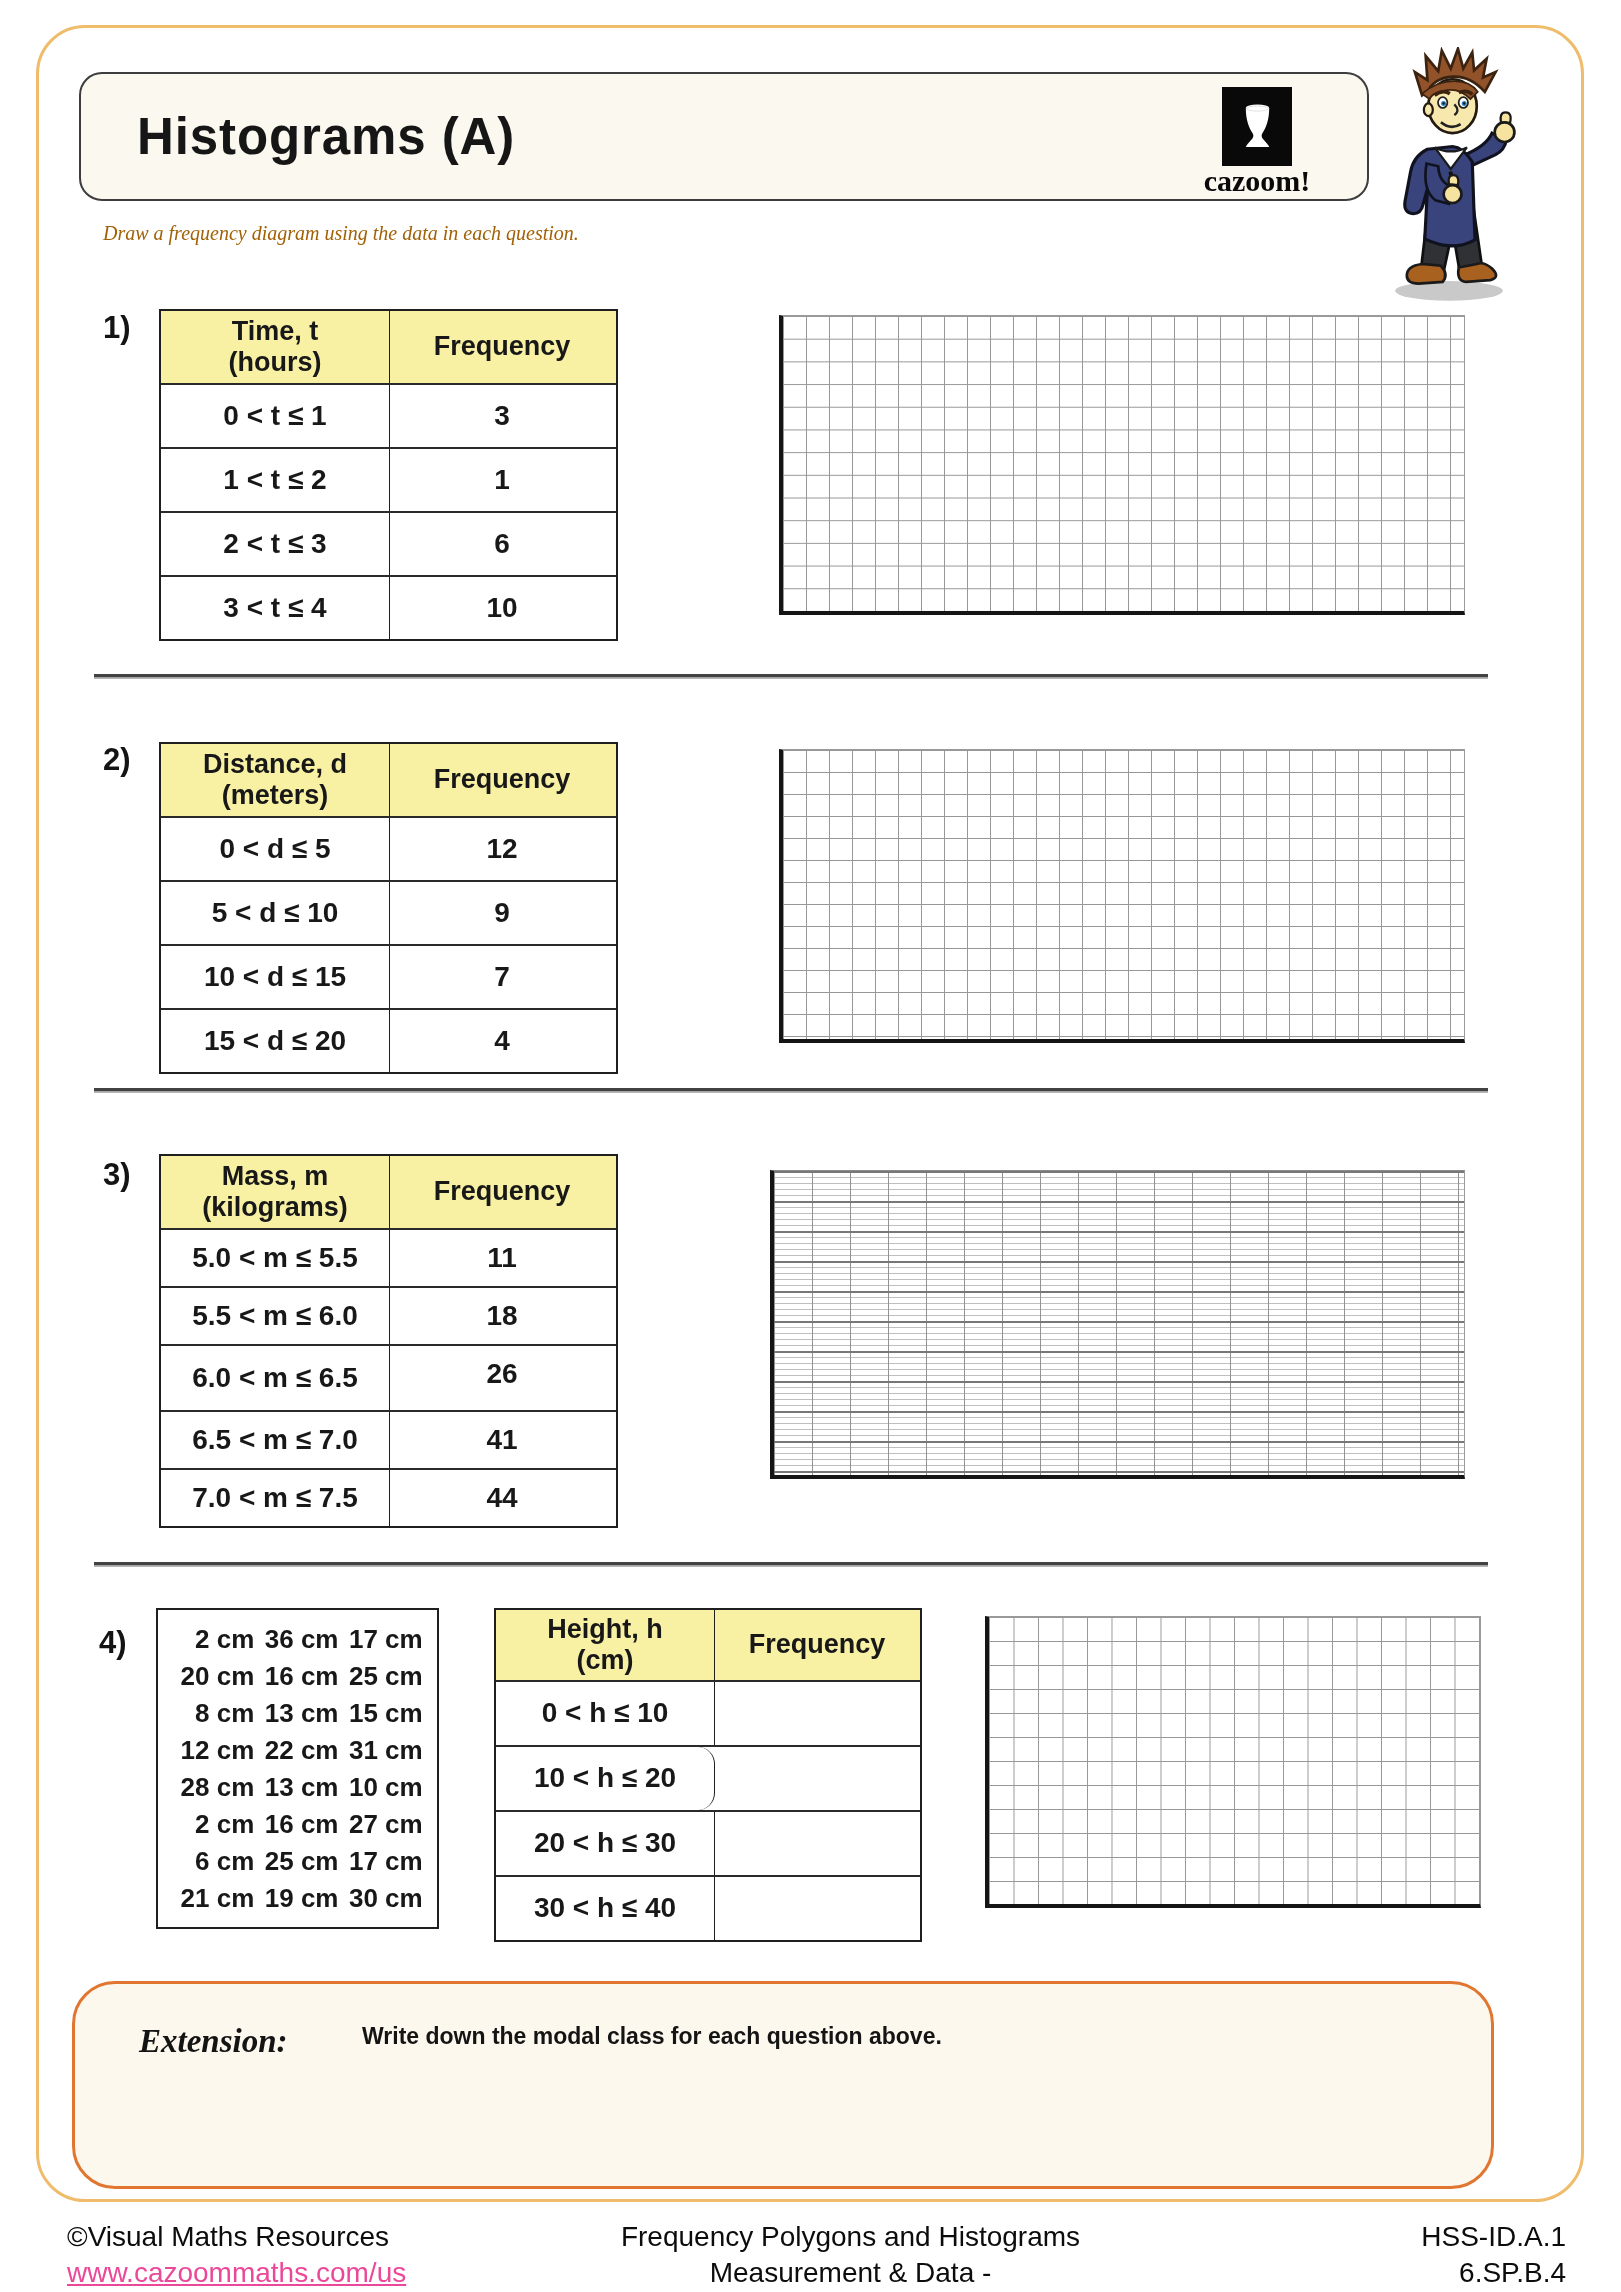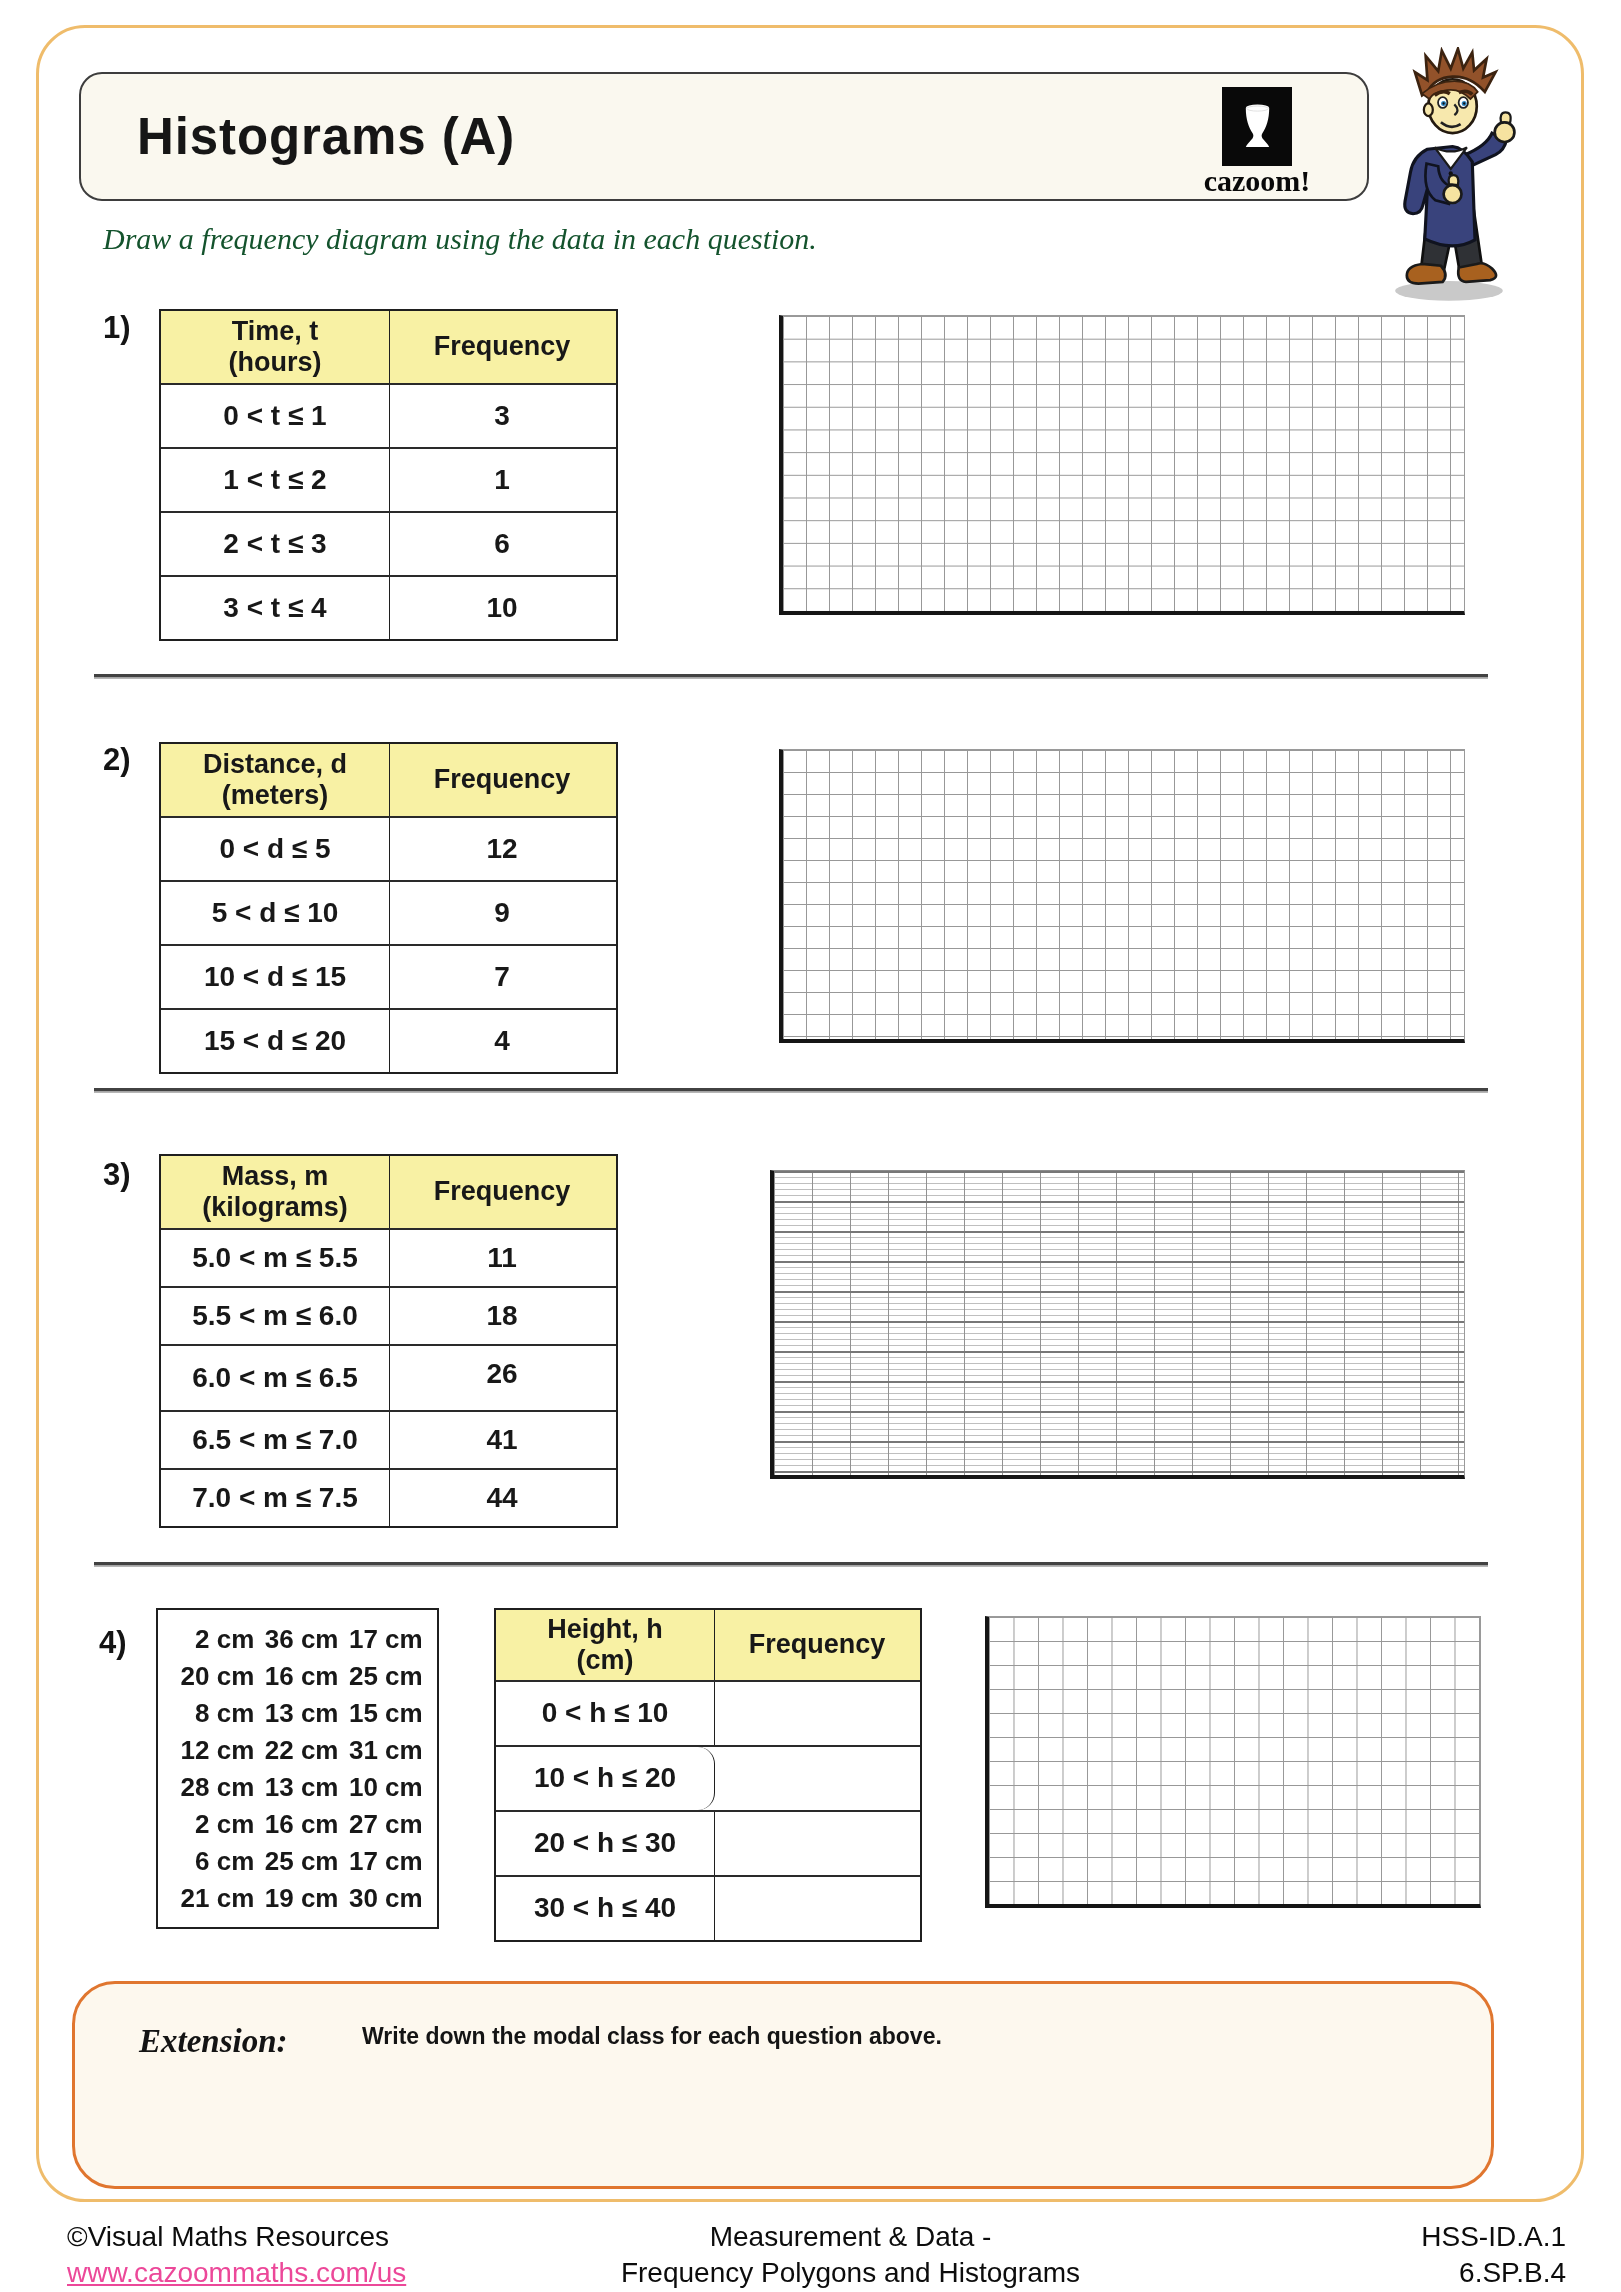--- a/index.html
+++ b/index.html
@@ -20,21 +20,21 @@
     position:absolute;left:56px;top:0;height:125px;display:flex;align-items:center;
     font-size:51px;font-weight:bold;letter-spacing:0.9px;color:#161616;
   }
   .logo-wrap{position:absolute;right:52px;top:12.5px;width:116px;text-align:center;}
   .logo-box{width:70px;height:79px;background:#090909;margin:0 auto;display:flex;align-items:center;justify-content:center;}
   .logo-text{font-family:"Liberation Serif","DejaVu Serif",serif;font-weight:bold;font-size:30px;color:#090909;margin-top:-1.8px;}
   .mascot{position:absolute;left:1370px;top:47px;width:166px;height:260px;}
   
   .instruction{
     position:absolute;left:103px;top:222px;font-family:"Liberation Serif","DejaVu Serif",serif;
-    font-style:italic;font-size:30px;color:#14532d;
+    font-style:italic;font-size:20px;color:#a16207;
   }
   
   .qnum{position:absolute;font-size:31px;font-weight:bold;color:#141414;}
   
   .qtable{position:absolute;background:#fff;border:2.7px solid #1f1f1f;box-sizing:border-box;}
   .trow{display:flex;border-bottom:2.7px solid #2a2a2a;}
   .trow:last-child{border-bottom:none;}
   .tcell{
     box-sizing:border-box;display:flex;flex-direction:column;align-items:center;justify-content:center;
     font-weight:bold;font-size:28px;line-height:1.15;text-align:center;color:#181818;
@@ -323,22 +323,22 @@
     <div class="extension-label">Extension:</div>
     <div class="extension-text">Write down the modal class for each question above.</div>
   </div>
 
   <div class="footer">
     <div class="footer-left">
       <div>©Visual Maths Resources</div>
       <div><a class="website-link" href="#">www.cazoommaths.com/us</a></div>
     </div>
     <div class="footer-center">
+      <div>Frequency Polygons and Histograms</div>
       <div>Measurement &amp; Data -</div>
-      <div>Frequency Polygons and Histograms</div>
     </div>
     <div class="footer-right">
       <div>HSS-ID.A.1</div>
       <div>6.SP.B.4</div>
     </div>
   </div>
 </div>
 
 
 </body></html>

